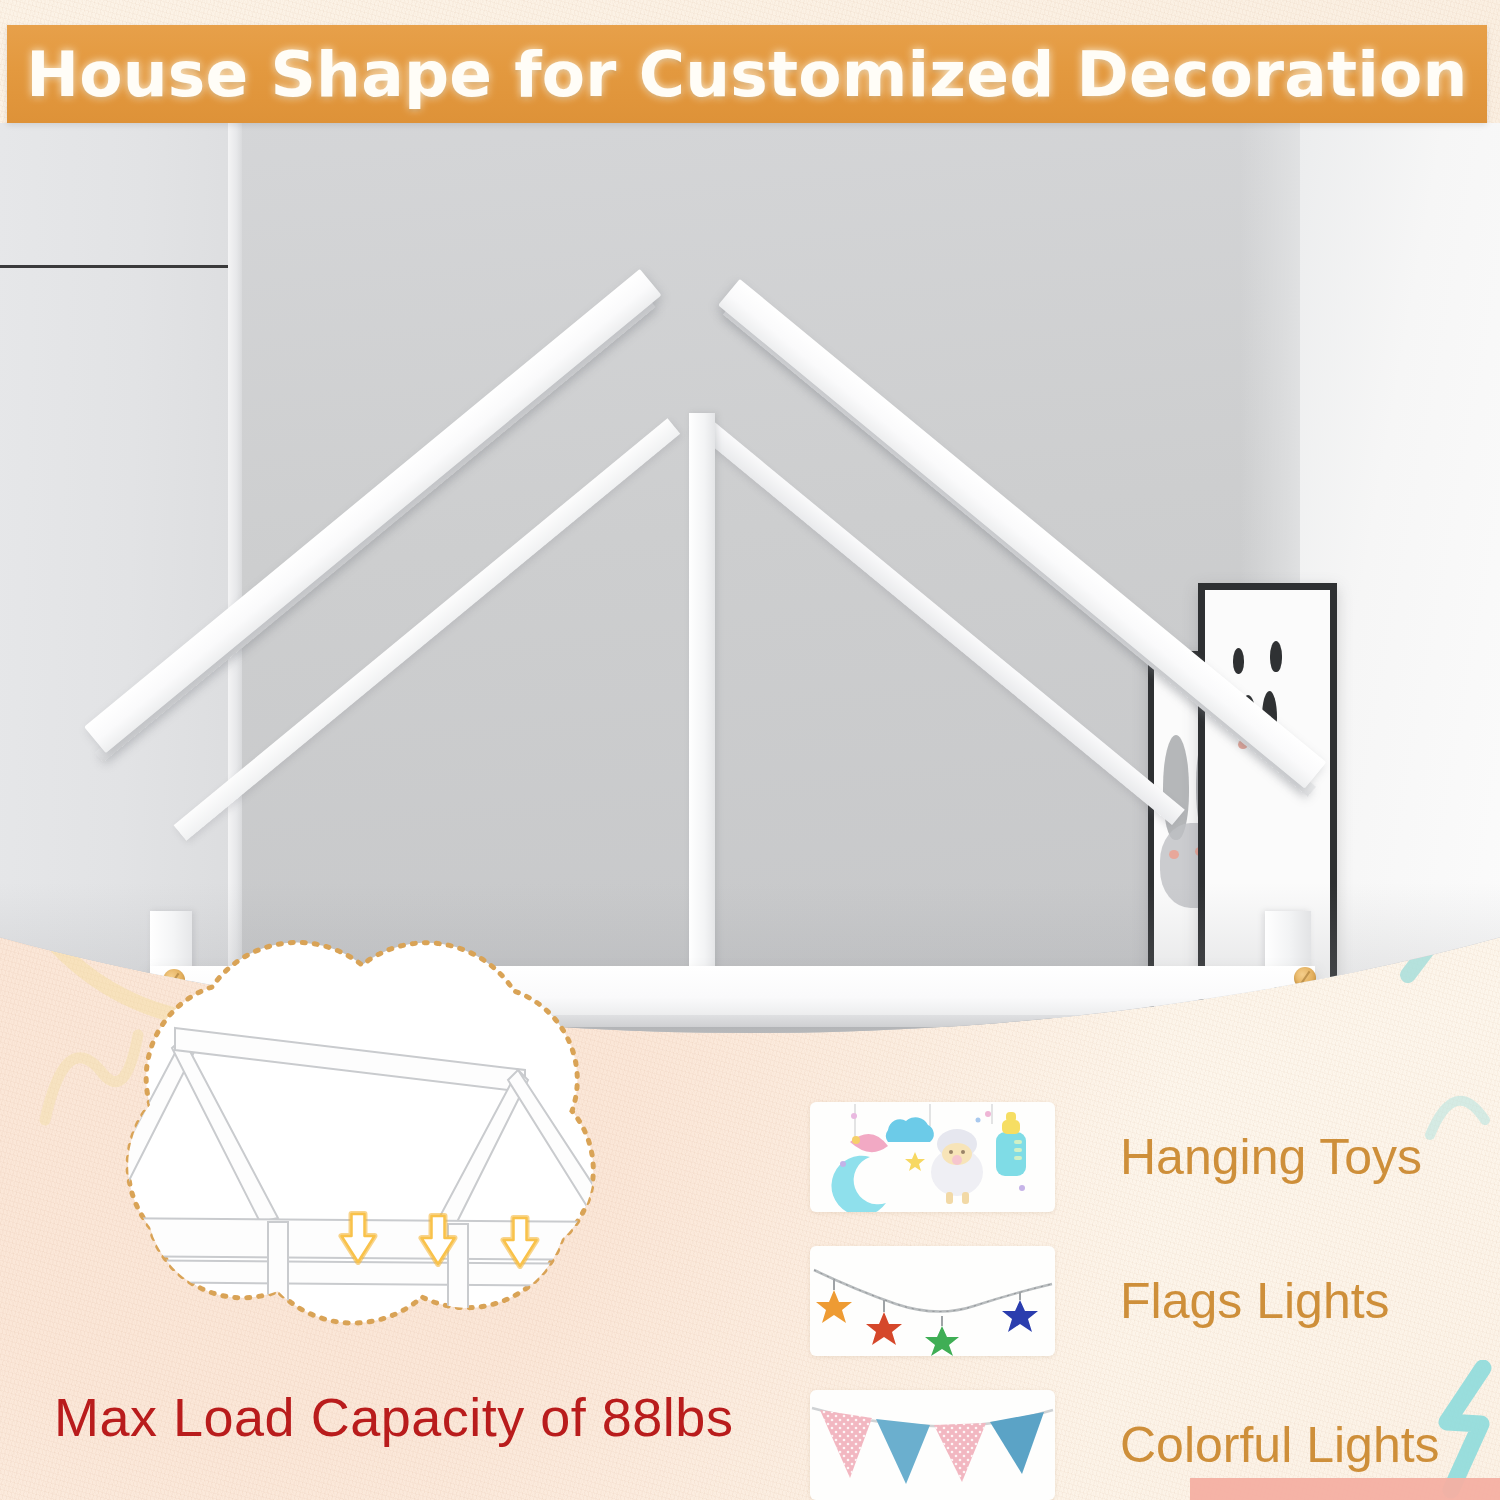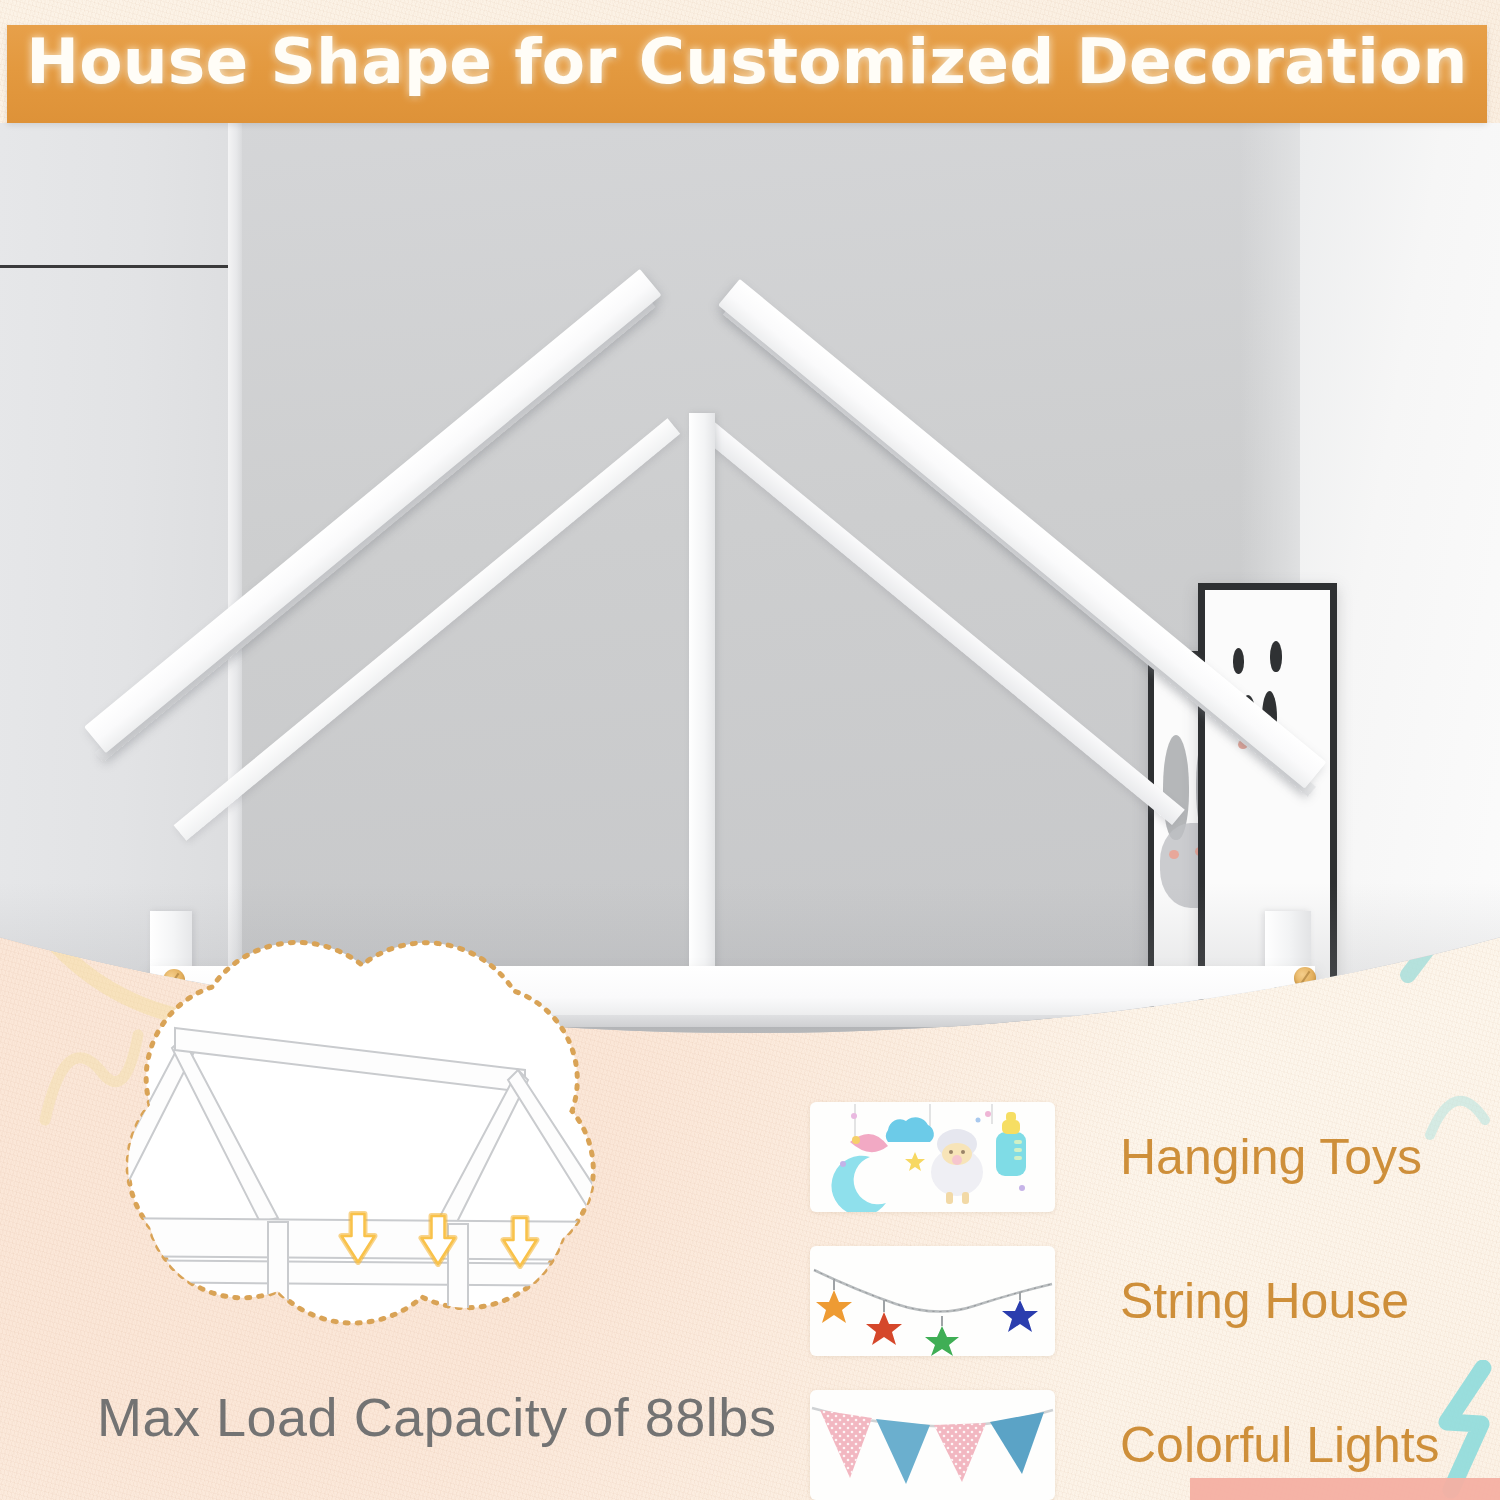--- a/index.html
+++ b/index.html
@@ -122,38 +122,37 @@
   #f2-earR{left:1196px;top:606px;width:26px;height:110px;background:#A8AAAD;border-radius:50% 50% 45% 45%;opacity:.85;}
   #f2-head{left:1160px;top:700px;width:68px;height:85px;background:#BFC1C4;border-radius:45%;opacity:.8;}
   #f2-blushL{left:1169px;top:727px;width:10px;height:9px;background:#E8A79A;border-radius:50%;}
   #f2-blushR{left:1195px;top:724px;width:10px;height:9px;background:#E8A79A;border-radius:50%;}
 
   
   #banner{
     position:absolute;left:7px;top:25px;width:1480px;height:98px;
     background:linear-gradient(180deg,#E7A04A 0%,#E3993F 45%,#DE9238 100%);
     box-shadow:0 2px 6px rgba(0,0,0,.10);
-    display:flex;align-items:flex-start;justify-content:center;
+    display:flex;align-items:center;justify-content:center;
   }
   #banner-title{
     font-family:"DejaVu Sans","Liberation Sans",sans-serif;
     font-weight:700;font-size:63px;color:#FFFDF7;letter-spacing:.2px;
     text-shadow:0 0 9px rgba(255,250,235,.85),0 2px 3px rgba(150,95,20,.35);
     white-space:nowrap;
   }
 
   
   #cloud-wrap{position:absolute;left:20px;top:930px;width:700px;height:420px;}
   #cloud-wrap svg{position:absolute;left:0;top:0;}
 
   #cloud-caption{
     position:absolute;left:54px;top:1386px;width:700px;
-    font-size:54px;color:#737373;letter-spacing:.5px;white-space:nowrap;
+    font-size:54px;color:#b91c1c;letter-spacing:.5px;white-space:nowrap;
     font-family:"Liberation Sans","DejaVu Sans",sans-serif;
-    margin-left:43px;
   }
 
   
   #features{position:absolute;left:810px;top:1092px;width:660px;}
   .feature-row{position:relative;height:130px;margin-bottom:14px;display:flex;align-items:center;}
   .thumb{
     width:245px;height:110px;background:#FEFEFD;border-radius:6px;
     box-shadow:0 1px 4px rgba(170,145,115,.20);position:relative;overflow:hidden;flex:0 0 auto;
   }
   .feature-label{
@@ -354,21 +353,21 @@
           <line x1="24" y1="34" x2="24" y2="44" stroke="#9FA3A6" stroke-width="2"></line>
           <line x1="74" y1="54" x2="74" y2="66" stroke="#9FA3A6" stroke-width="2"></line>
           <line x1="132" y1="70" x2="132" y2="80" stroke="#9FA3A6" stroke-width="2"></line>
           <line x1="210" y1="46" x2="210" y2="54" stroke="#9FA3A6" stroke-width="2"></line>
           <polygon points="24,44 29,56 42,56 32,64 36,77 24,69 12,77 16,64 6,56 19,56" fill="#EE9B33"></polygon>
           <polygon points="74,66 79,78 92,78 82,86 86,99 74,91 62,99 66,86 56,78 69,78" fill="#D5472A"></polygon>
           <polygon points="132,80 137,91 149,91 139,99 143,110 132,103 121,110 125,99 115,91 127,91" fill="#3FAE55"></polygon>
           <polygon points="210,54 215,65 228,65 218,73 222,86 210,78 198,86 202,73 192,65 205,65" fill="#2A3DAE"></polygon>
         </svg>
       </div>
-      <div class="feature-label">String House</div>
+      <div class="feature-label">Flags Lights</div>
     </div>
 
     <div class="feature-row">
       <div class="thumb">
         <svg width="245" height="110" viewBox="0 0 245 110">
           <defs>
             <pattern id="dots" width="8" height="8" patternUnits="userSpaceOnUse">
               <circle cx="2" cy="2" r="1.3" fill="#FFFFFF" opacity=".85"></circle>
               <circle cx="6" cy="6" r="1.3" fill="#FFFFFF" opacity=".85"></circle>
             </pattern>

